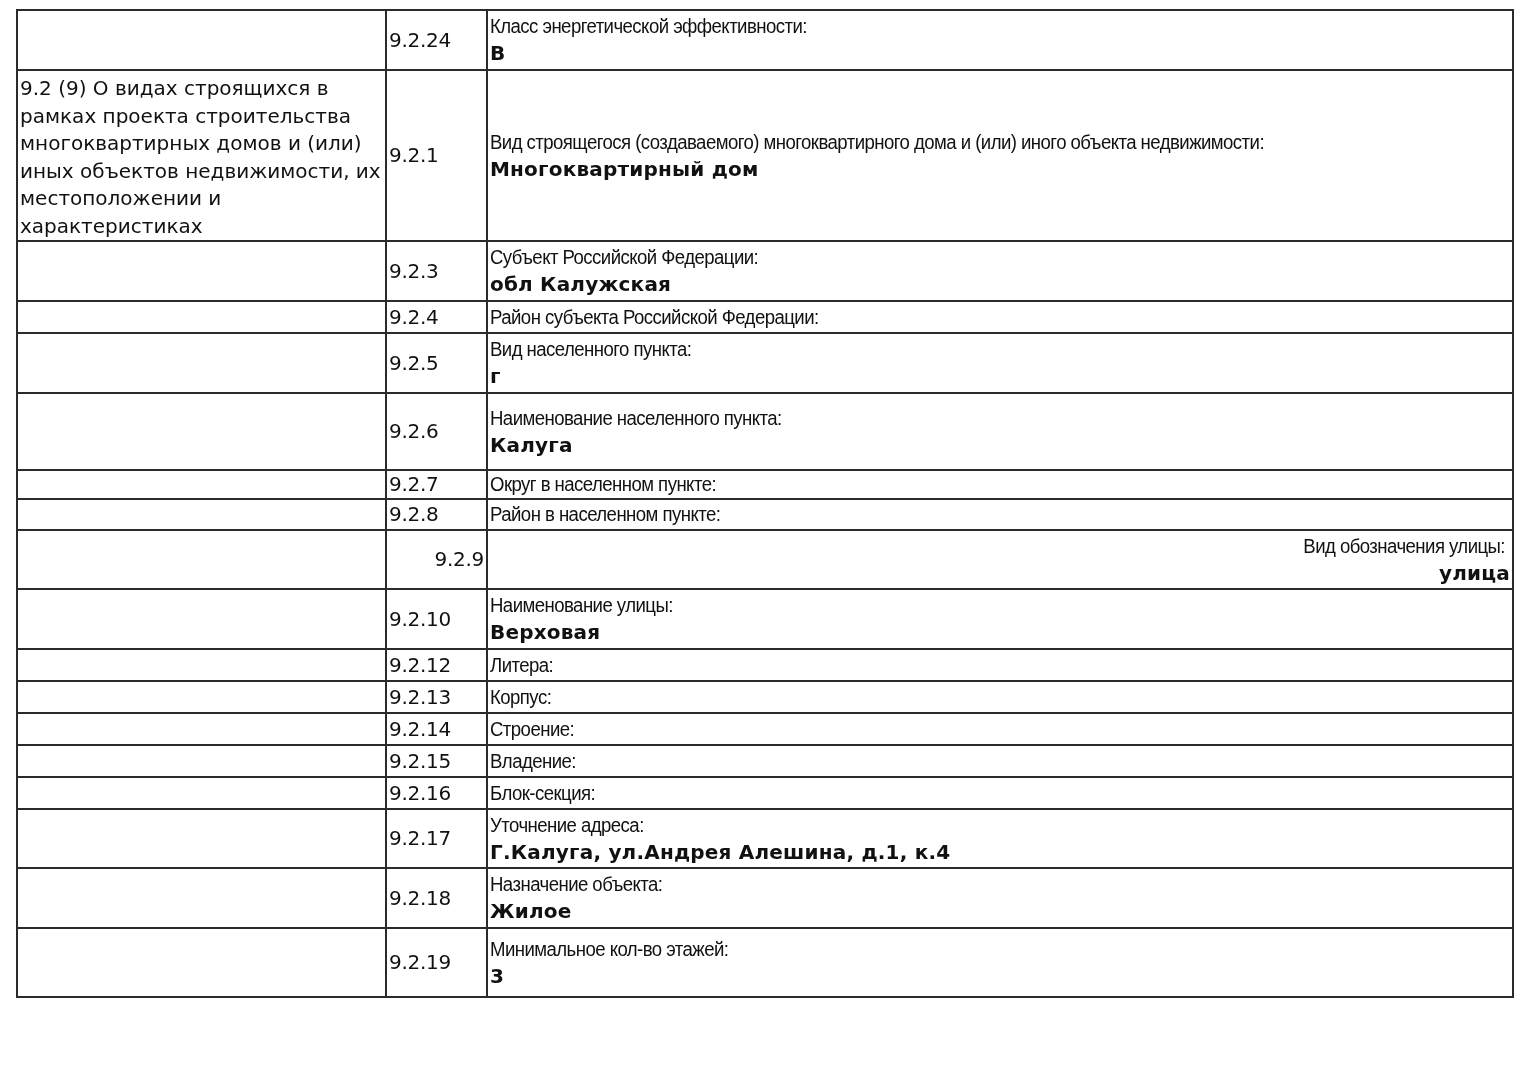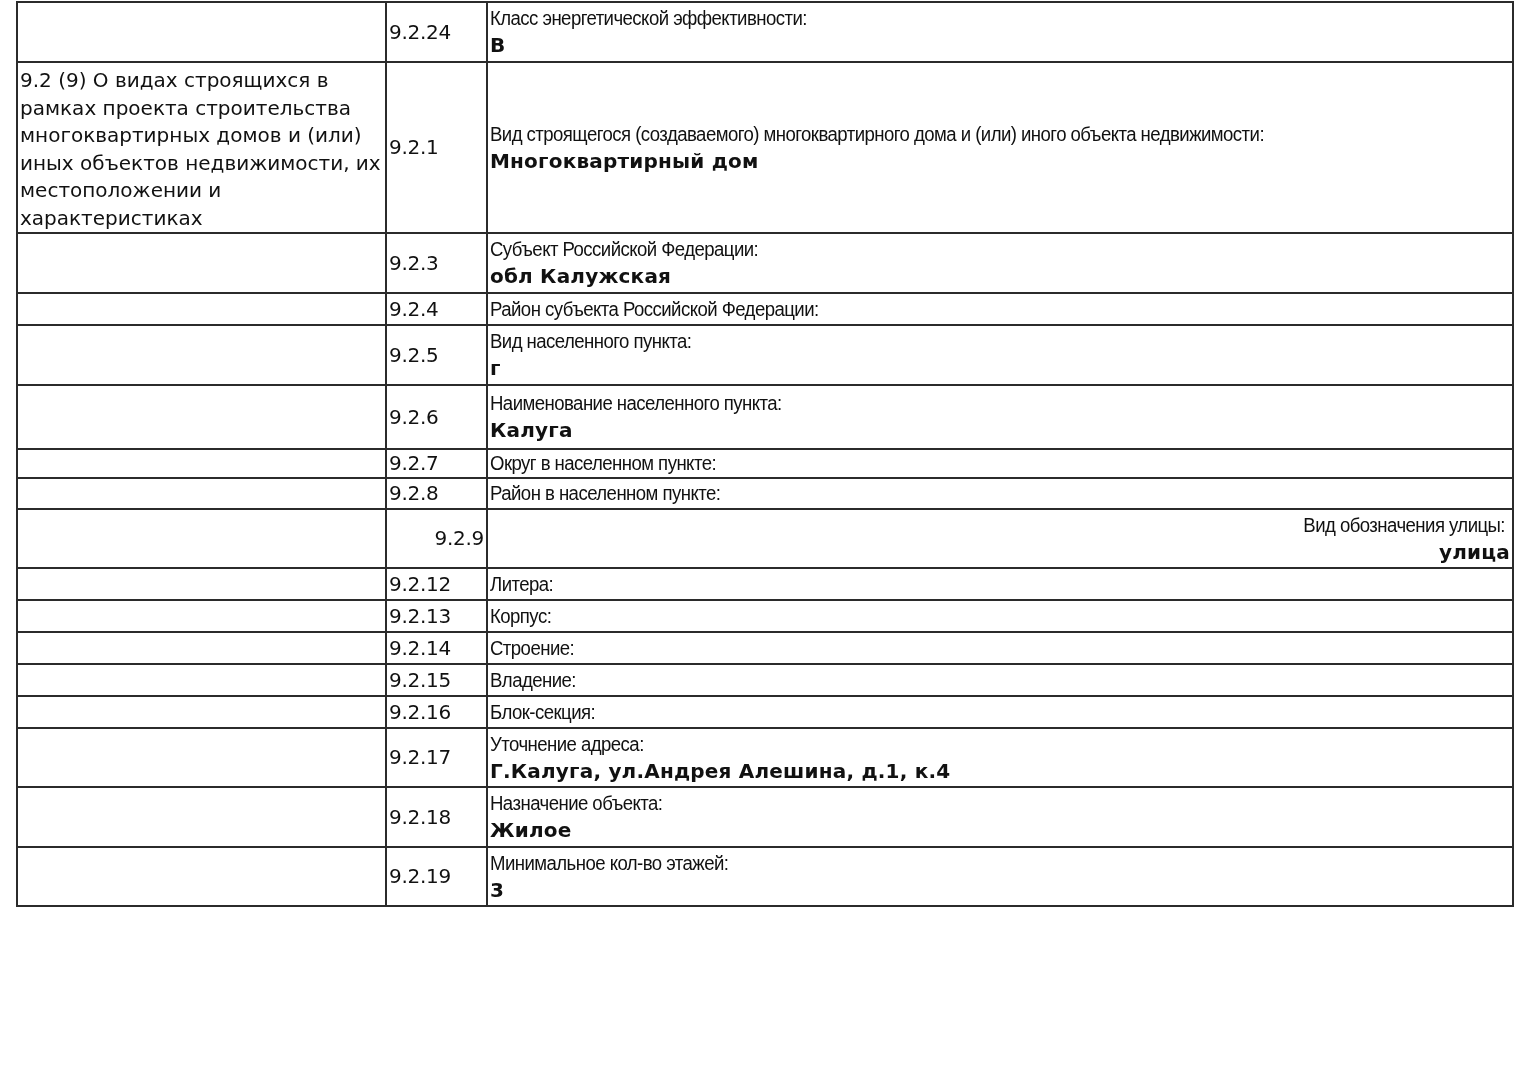--- a/index.html
+++ b/index.html
@@ -11,21 +11,21 @@
     width: 1529px;
     height: 1080px;
     position: relative;
     overflow: hidden;
     font-family: "DejaVu Sans", sans-serif;
     color: #111111;
   }
   .doc-table {
     position: absolute;
     left: 16px;
-    top: 1px;
+    top: 9px;
     width: 1498px;
     border-collapse: collapse;
     table-layout: fixed;
   }
   .doc-table td {
     border: 2px solid #2b2b2b;
     padding: 0 2px;
     vertical-align: middle;
     font-size: 20px;
     line-height: 27px;
@@ -104,21 +104,21 @@
 
   <tr style="height: 60px;">
     <td class=""><span></span></td>
     <td class="code"><span>9.2.5</span></td>
     <td>
       <span class="field-label" style="transform: scaleX(0.93); width: 107%;">Вид населенного пункта:</span>
       <span class="field-value">г</span>
     </td>
   </tr>
 
-  <tr style="height: 64px;">
+  <tr style="height: 77px;">
     <td class=""><span></span></td>
     <td class="code"><span>9.2.6</span></td>
     <td>
       <span class="field-label" style="transform: scaleX(0.93); width: 107%;">Наименование населенного пункта:</span>
       <span class="field-value">Калуга</span>
     </td>
   </tr>
 
   <tr style="height: 28px;">
     <td class=""><span></span></td>
@@ -140,20 +140,28 @@
 
   <tr style="height: 59px; text-align: right;">
     <td class=""><span></span></td>
     <td class="code"><span>9.2.9</span></td>
     <td>
       <span class="field-label" style="transform: scaleX(0.93); width: 107%;">Вид обозначения улицы:</span>
       <span class="field-value">улица</span>
     </td>
   </tr>
 
+  <tr style="height: 60px;">
+    <td class=""><span></span></td>
+    <td class="code"><span>9.2.10</span></td>
+    <td>
+      <span class="field-label" style="transform: scaleX(0.93); width: 107%;">Наименование улицы:</span>
+      <span class="field-value">Верховая</span>
+    </td>
+  </tr>
 
 
   <tr style="height: 32px;">
     <td class=""><span></span></td>
     <td class="code"><span>9.2.12</span></td>
     <td>
       <span class="field-label" style="transform: scaleX(0.93); width: 107%;">Литера:</span>
 
     </td>
   </tr>
@@ -205,21 +213,21 @@
 
   <tr style="height: 60px;">
     <td class=""><span></span></td>
     <td class="code"><span>9.2.18</span></td>
     <td>
       <span class="field-label" style="transform: scaleX(0.93); width: 107%;">Назначение объекта:</span>
       <span class="field-value">Жилое</span>
     </td>
   </tr>
 
-  <tr style="height: 59px; border-radius: 18px;">
+  <tr style="height: 69px; border-radius: 18px;">
     <td class=""><span></span></td>
     <td class="code"><span>9.2.19</span></td>
     <td>
       <span class="field-label" style="transform: scaleX(0.93); width: 107%;">Минимальное кол-во этажей:</span>
       <span class="field-value">3</span>
     </td>
   </tr>
 </tbody>
 </table>
 

